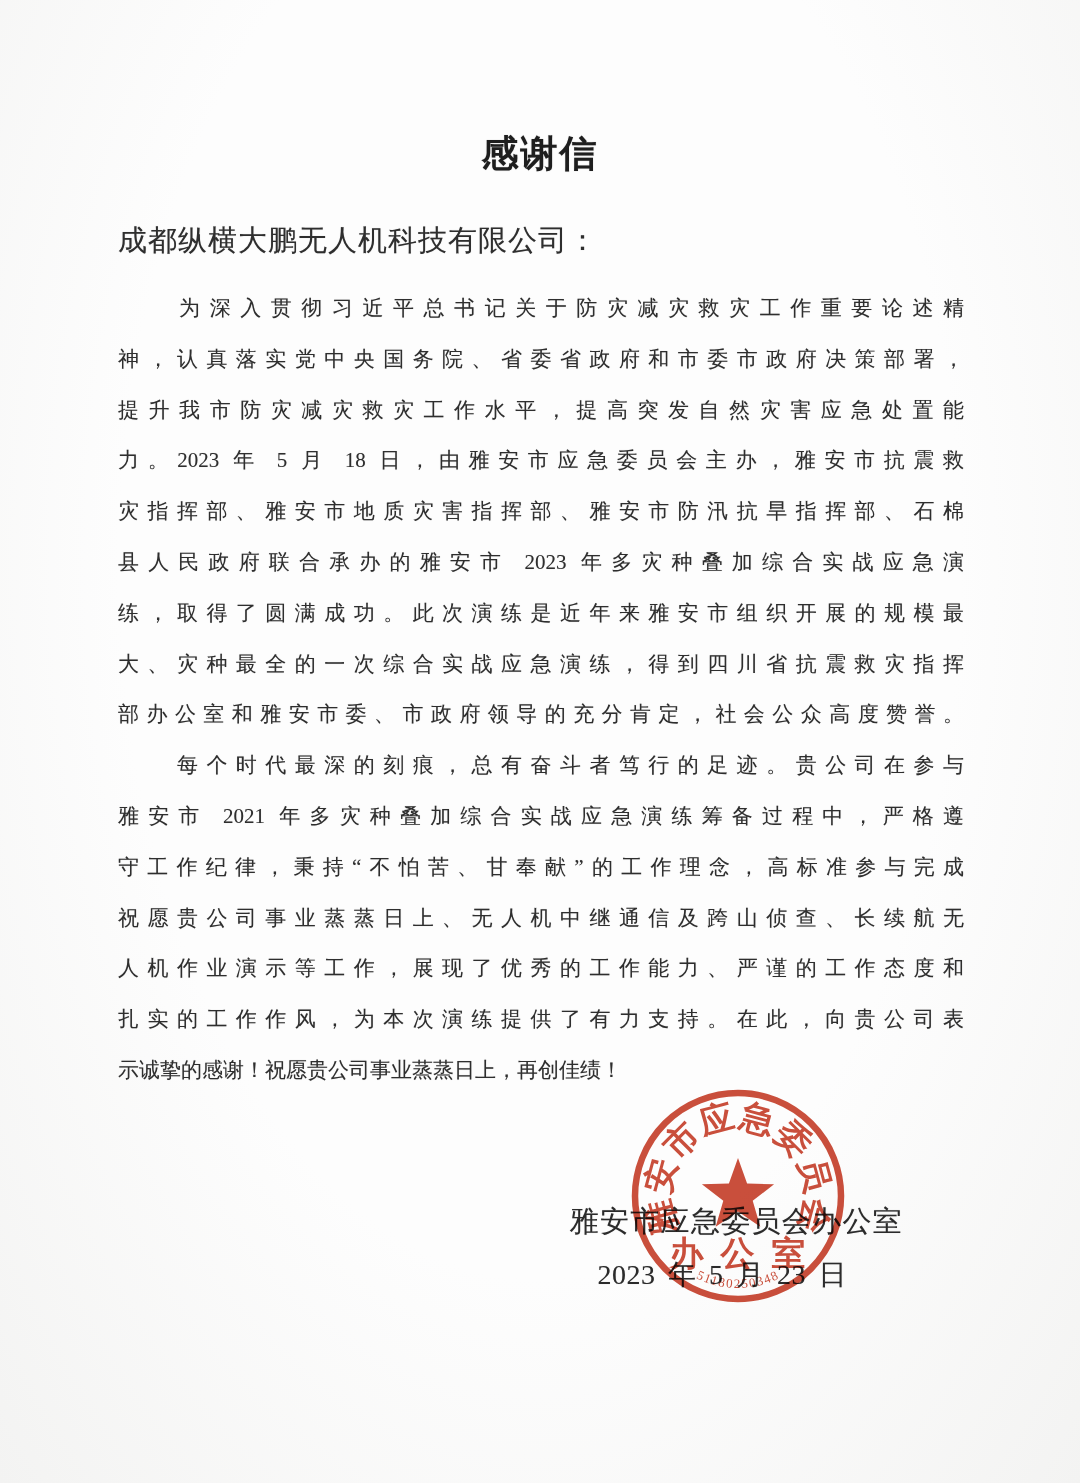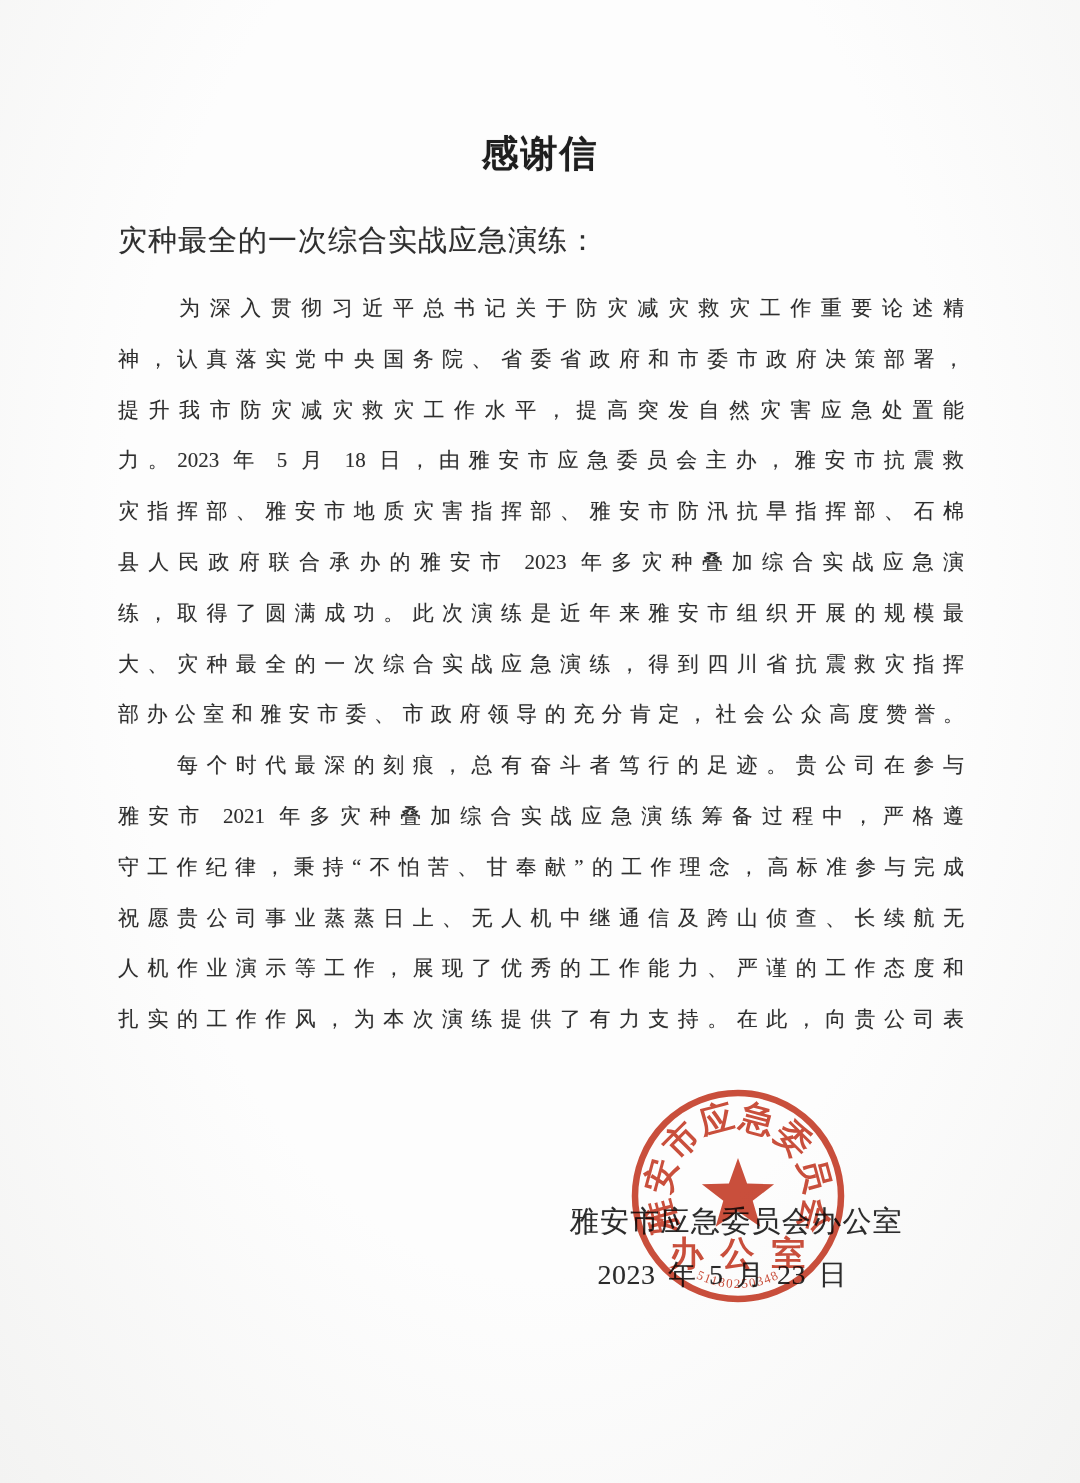--- a/index.html
+++ b/index.html
@@ -75,38 +75,39 @@
   .seal .center-text{font-size:34px;letter-spacing:17px;}
   .seal .code-text{font-size:13px;letter-spacing:1.5px;font-weight:400;}
 </style>
 </head>
 <body>
 
 <div class="page">
 
   <h1 class="title">感谢信</h1>
 
-  <div class="recipient">灾种最全的一次综合实战应急演练：</div>
+  <div class="recipient">成都纵横大鹏无人机科技有限公司：</div>
 
   <div class="letter-body">
       <div class="line">　　为深入贯彻习近平总书记关于防灾减灾救灾工作重要论述精</div>
       <div class="line">神，认真落实党中央国务院、省委省政府和市委市政府决策部署，</div>
       <div class="line">提升我市防灾减灾救灾工作水平，提高突发自然灾害应急处置能</div>
       <div class="line">力。2023 年 5 月 18 日，由雅安市应急委员会主办，雅安市抗震救</div>
       <div class="line">灾指挥部、雅安市地质灾害指挥部、雅安市防汛抗旱指挥部、石棉</div>
       <div class="line">县人民政府联合承办的雅安市 2023 年多灾种叠加综合实战应急演</div>
       <div class="line">练，取得了圆满成功。此次演练是近年来雅安市组织开展的规模最</div>
       <div class="line">大、灾种最全的一次综合实战应急演练，得到四川省抗震救灾指挥</div>
       <div class="line">部办公室和雅安市委、市政府领导的充分肯定，社会公众高度赞誉。</div>
       <div class="line">　　每个时代最深的刻痕，总有奋斗者笃行的足迹。贵公司在参与</div>
       <div class="line">雅安市 2021 年多灾种叠加综合实战应急演练筹备过程中，严格遵</div>
       <div class="line">守工作纪律，秉持“不怕苦、甘奉献”的工作理念，高标准参与完成</div>
       <div class="line">祝愿贵公司事业蒸蒸日上、无人机中继通信及跨山侦查、长续航无</div>
       <div class="line">人机作业演示等工作，展现了优秀的工作能力、严谨的工作态度和</div>
       <div class="line">扎实的工作作风，为本次演练提供了有力支持。在此，向贵公司表</div>
+      <div class="line para-end">示诚挚的感谢！祝愿贵公司事业蒸蒸日上，再创佳绩！</div>
     </div>
 
   <div class="signature">雅安市应急委员会办公室</div>
 
   <div class="date">2023 年 5 月 23 日</div>
 
   <svg class="seal" viewBox="0 0 220 220" aria-hidden="true">
     <circle cx="110" cy="110" r="103" fill="none" stroke="#c63c26" stroke-width="6.5"></circle>
     <path id="sealTopArc" d="M46.1,133.3 A68,68 0 1 1 173.9,133.3" fill="none"></path>
     <text class="ring-text">

